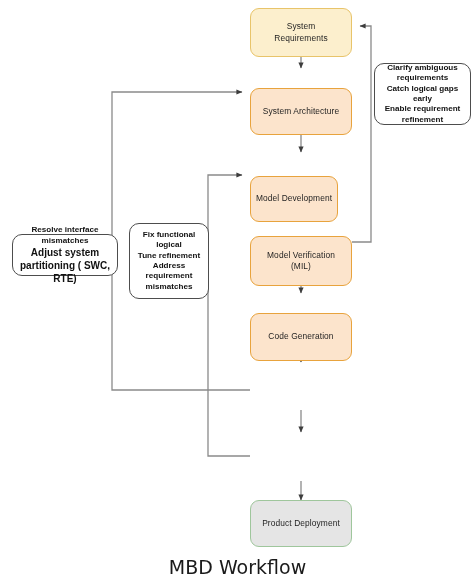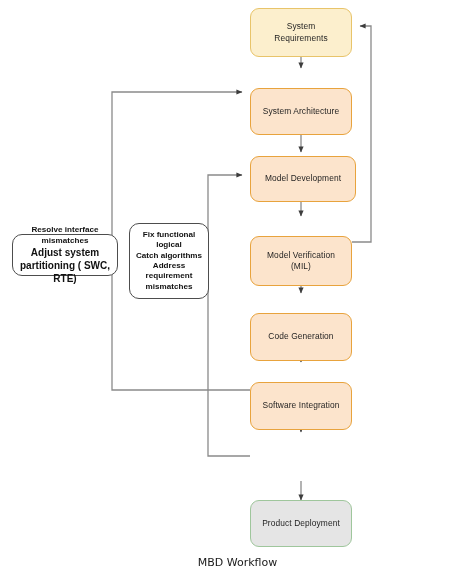--- a/index.html
+++ b/index.html
@@ -82,21 +82,21 @@
     font-weight: bold;
     font-size: 10px;
     line-height: 1.3;
   }
   #caption {
     position: absolute;
     left: 0;
     top: 556px;
     width: 475px;
     text-align: center;
-    font-size: 11px;
+    font-size: 19px;
     color: #1a1a1a;
     font-family: "DejaVu Sans", sans-serif;
   }
 </style>
 </head>
 <body>
 
 <div id="diagram-root">
 
   <svg id="edge-layer" viewBox="0 0 475 585" width="475" height="585">
@@ -137,49 +137,54 @@
     <span>
       <span>System</span><br>
       <span>Requirements</span>
     </span>
   </div>
 
   <div class="node process" style="left:250px; top:68px; width:102px; height:47px;">
     <span>System Architecture</span>
   </div>
 
-  <div class="node process" style="left:250px; top:136px; width:106px; height:46px;">
+  <div class="node process" style="left:250px; top:156px; width:88px; height:46px;">
     <span>Model Development</span>
   </div>
 
   <div class="node process" style="left:250px; top:216px; width:102px; height:50px;">
     <span>
       <span>Model Verification</span><br>
       <span>(MIL)</span>
     </span>
   </div>
 
   <div class="node process" style="left:250px; top:293px; width:102px; height:48px;justify-content:center;">
     <span>Code Generation</span>
   </div>
 
-  <div class="node process" style="left:250px; top:362px; width:102px; height:48px;">
-    <span>Software Integration</span>
-  </div>
 
 
   <div class="node end" style="left:250px; top:500px; width:102px; height:47px;">
     <span>Product Deployment</span>
   </div>
 
+  <div class="note" style="left:374px; top:63px; width:97px; height:62px;">
+    <span class="ln b">Clarify ambiguous</span>
+    <span class="ln b">requirements</span>
+    <span class="ln b">Catch logical gaps</span>
+    <span class="ln b">early</span>
+    <span class="ln b">Enable requirement</span>
+    <span class="ln b">refinement</span>
+  </div>
 
   <div class="note" style="left:129px; top:223px; width:80px; height:76px;">
     <span class="ln b">Fix functional</span>
     <span class="ln b">logical</span>
-    <span class="ln b">Catch algorithms</span>
+    <span class="ln b">Tune refinement</span>
     <span class="ln b">Address</span>
     <span class="ln b">requirement</span>
     <span class="ln b">mismatches</span>
   </div>
 
   <div class="note" style="left:12px; top:234px; width:106px; height:42px;">
     <span class="ln b">Resolve interface</span>
     <span class="ln b">mismatches</span>
     <span class="ln s">Adjust system</span>
     <span class="ln s">partitioning ( SWC, RTE)</span>

